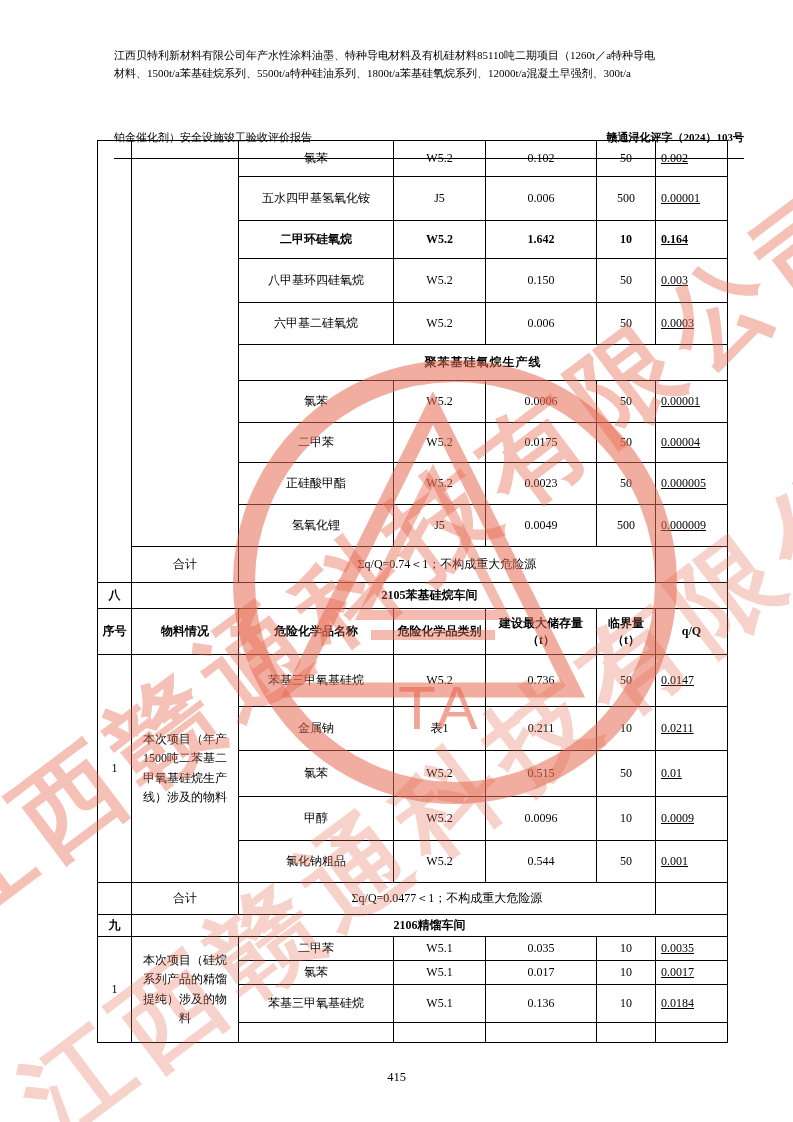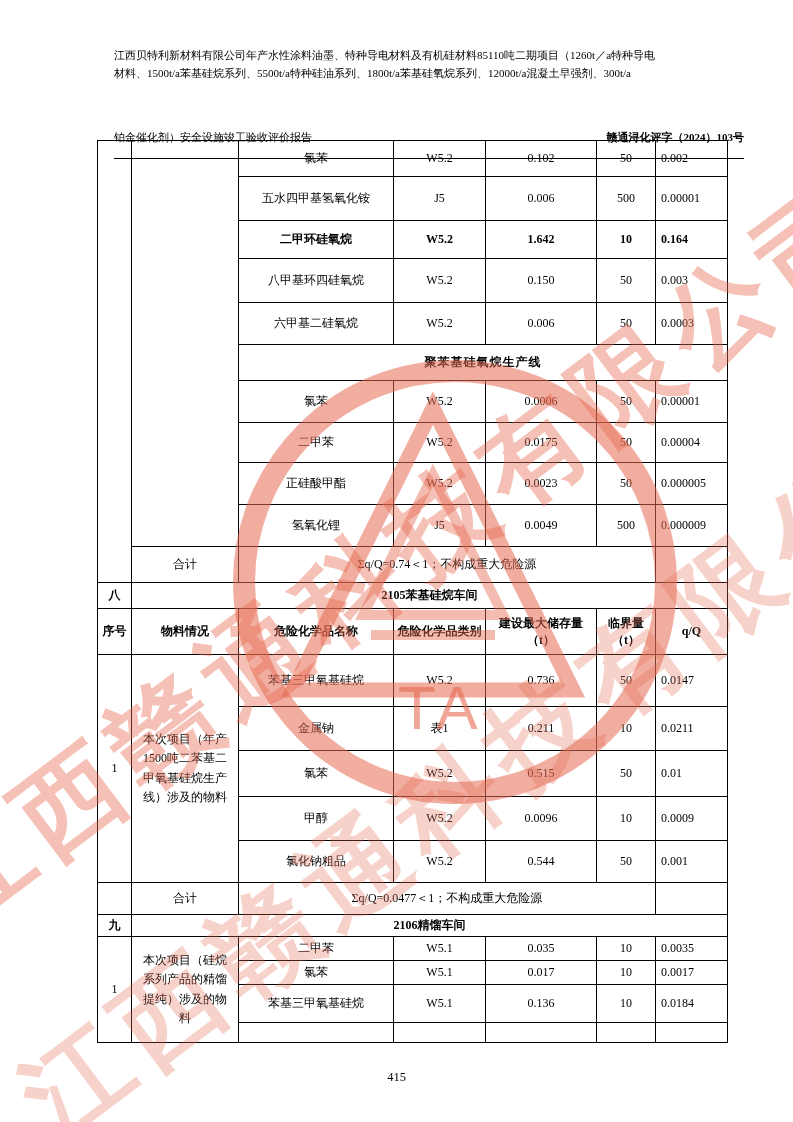--- a/index.html
+++ b/index.html
@@ -32,21 +32,21 @@
   .doc-table td {
     border:1px solid #000;
     text-align:center; vertical-align:middle;
     padding:1px 3px;
     line-height:1.35;
     overflow:hidden;
   }
   .doc-table td.material-cell { padding:0 6px; line-height:1.6; }
   .doc-table td.qq {
     text-align:left; padding:0 16px 0 5px;
-    word-break:break-all; line-height:1.25;
+    word-break:break-all; line-height:1.25;text-decoration:underline;
   }
   tr.bold-row td, td.bold { font-weight:bold; }
   td.section-title { letter-spacing:1px; }
 
   
   .page-number {
     position:absolute; top:1070px; left:0; width:100%;
     text-align:center; font-size:12.5px;
   }
 

